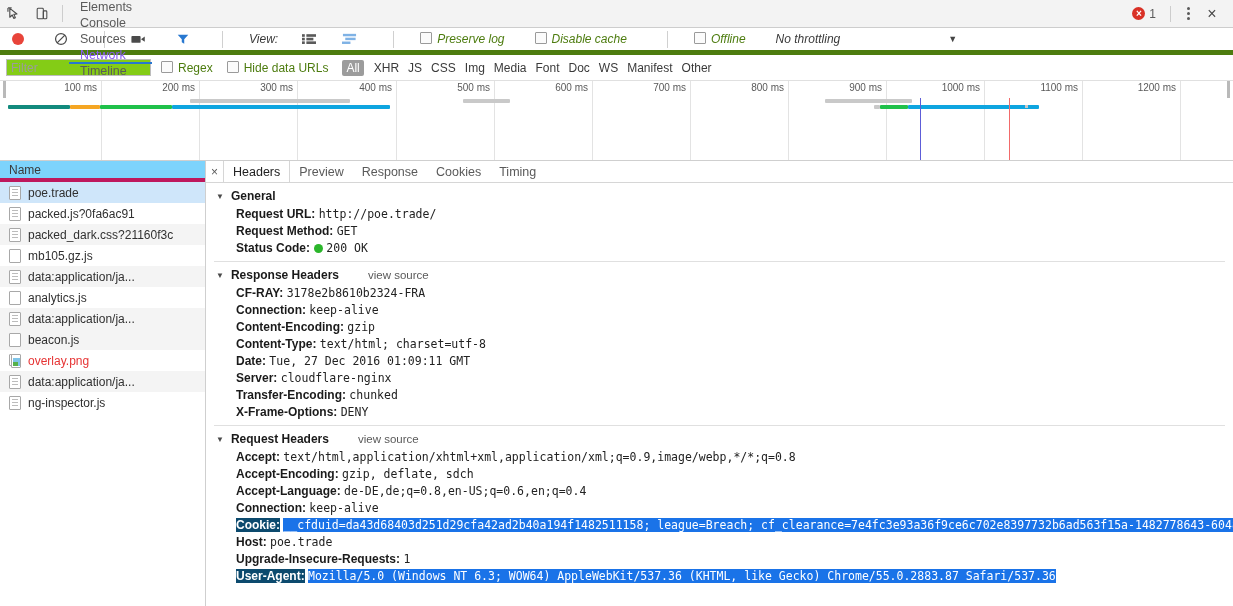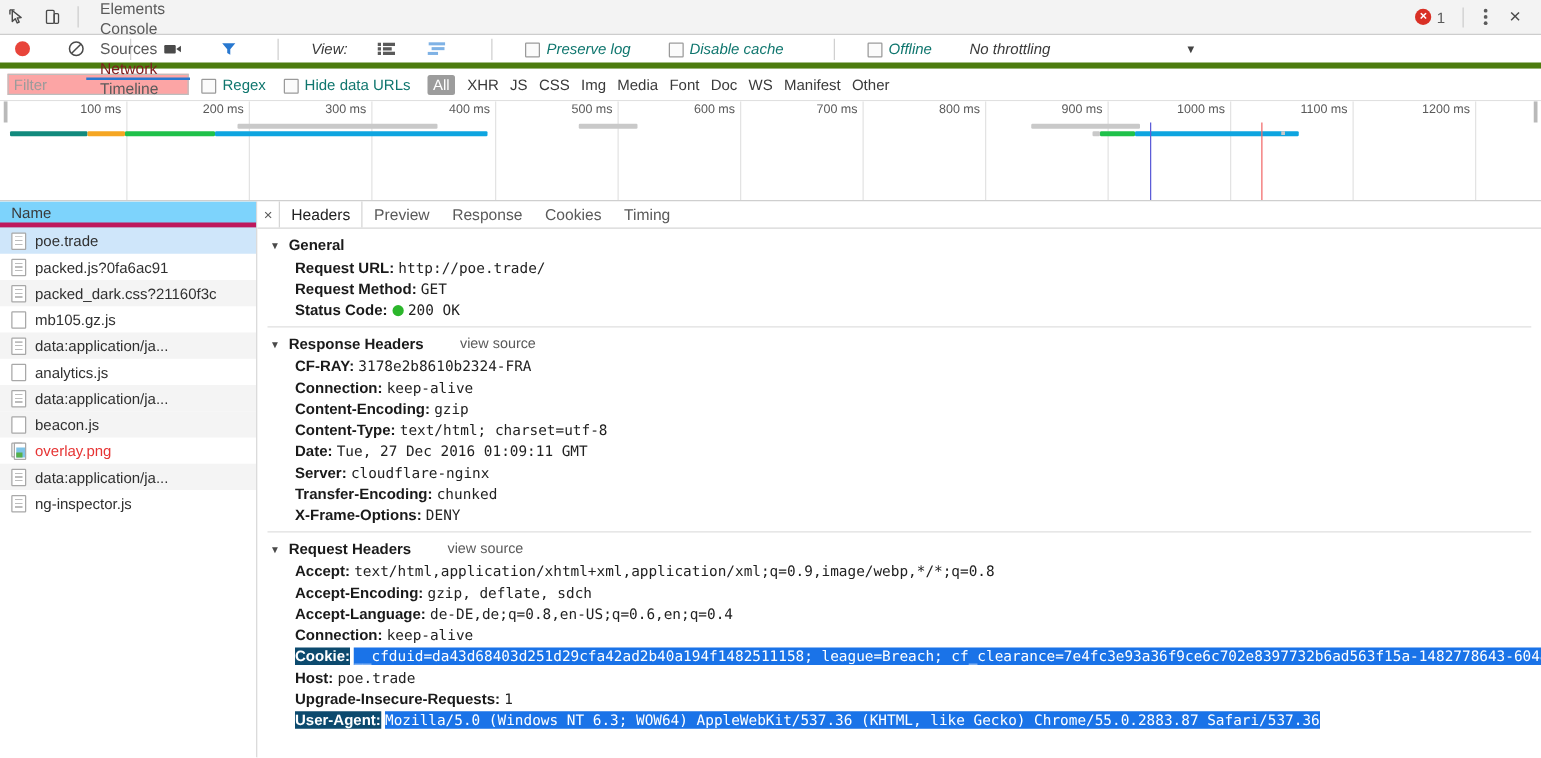--- a/index.html
+++ b/index.html
@@ -27,21 +27,21 @@
     cursor: default;
   }
   .tb-sep { width: 1px; background: #cdcdcd; margin: 5px 6px; }
   .tabs { display: flex; align-items: stretch; flex-direction: column; }
   .tab {
     padding: 0 11px; display: flex; align-items: center;
     font-size: 12.5px; color: #5a5a5a; cursor: default;
     border-bottom: 2px solid transparent;
     white-space: nowrap;
   }
-  .tab.active { color: #7f1d1d; border-bottom-color: #2878d0; }
+  .tab.active { color: #8b5cf6; border-bottom-color: #2878d0; }
   .tabbar-right {
     margin-left: auto; display: flex; align-items: center; padding-right: 8px; gap: 2px;
   }
   .errbadge { display: flex; align-items: center; gap: 4px; padding-right: 6px; }
   .errdot {
     width: 13px; height: 13px; border-radius: 50%;
     background: #d93025; color: #fff; font-size: 10px; line-height: 13px;
     text-align: center; font-weight: bold;
   }
   .errcount { font-size: 12px; color: #5a5a5a; }
@@ -59,36 +59,36 @@
     background: #fff;
     font-style: italic;
   }
   .rec-dot { width: 12px; height: 12px; border-radius: 50%; background: #e8443a; margin-right: 14px; margin-left: 4px;}
   .clear-ic { margin-right: 10px; }
   .tsep { width: 1px; height: 17px; background: #d0d0d0; margin: 0 10px; }
   .cam-ic { margin-right: 14px; }
   .filt-ic { margin-right: 6px; }
   .viewlabel { color: #3a3a3a; margin-right: 8px; font-size: 12px; }
   .viewbtn { margin-right: 10px; display: flex; align-items: center; }
-  .chk { display: inline-flex; align-items: flex-end; gap: 5px; margin-right: 14px; color: #0f766e; font-size: 12px; white-space: nowrap;}
+  .chk { display: inline-flex; align-items: flex-start; gap: 5px; margin-right: 14px; color: #4d7c0f; font-size: 12px; white-space: nowrap;}
   .chkbox {
     width: 12px; height: 12px; border: 1px solid #9a9a9a; background: #fbfbfb;
     border-radius: 1px; display: inline-block;
   }
   .throttle { color: #3a3a3a; font-size: 12px; margin-right: 0; }
   .caret { margin-left: 92px; font-size: 9px; color: #444; }
 
   
   .toolbar2 {
     height: 26px; min-height: 26px;
     display: flex; align-items: center;
     padding: 0 6px; border-bottom: 1px solid #e0e0e0; background: #fff;
   }
   .filterinput {
-    width: 145px; height: 17px; border: 1px solid #bdbdbd; background: #fca5a5;
+    width: 145px; height: 17px; border: 1px solid #bdbdbd; background: #84cc16;
     font-family: "Liberation Sans", sans-serif; font-size: 12px; color: #333;
     padding: 0 4px; outline: none; margin-right: 10px;
   }
   .filterinput::placeholder { color: #9b9b9b; }
   .ftype {
     color: #3a3a3a; font-size: 12px; margin-right: 9px; white-space: nowrap; cursor: default;
   }
   .ftype.all {
     background: #9c9c9c; color: #fff; border-radius: 2px; padding: 1px 4px; margin-right: 10px;
   }

